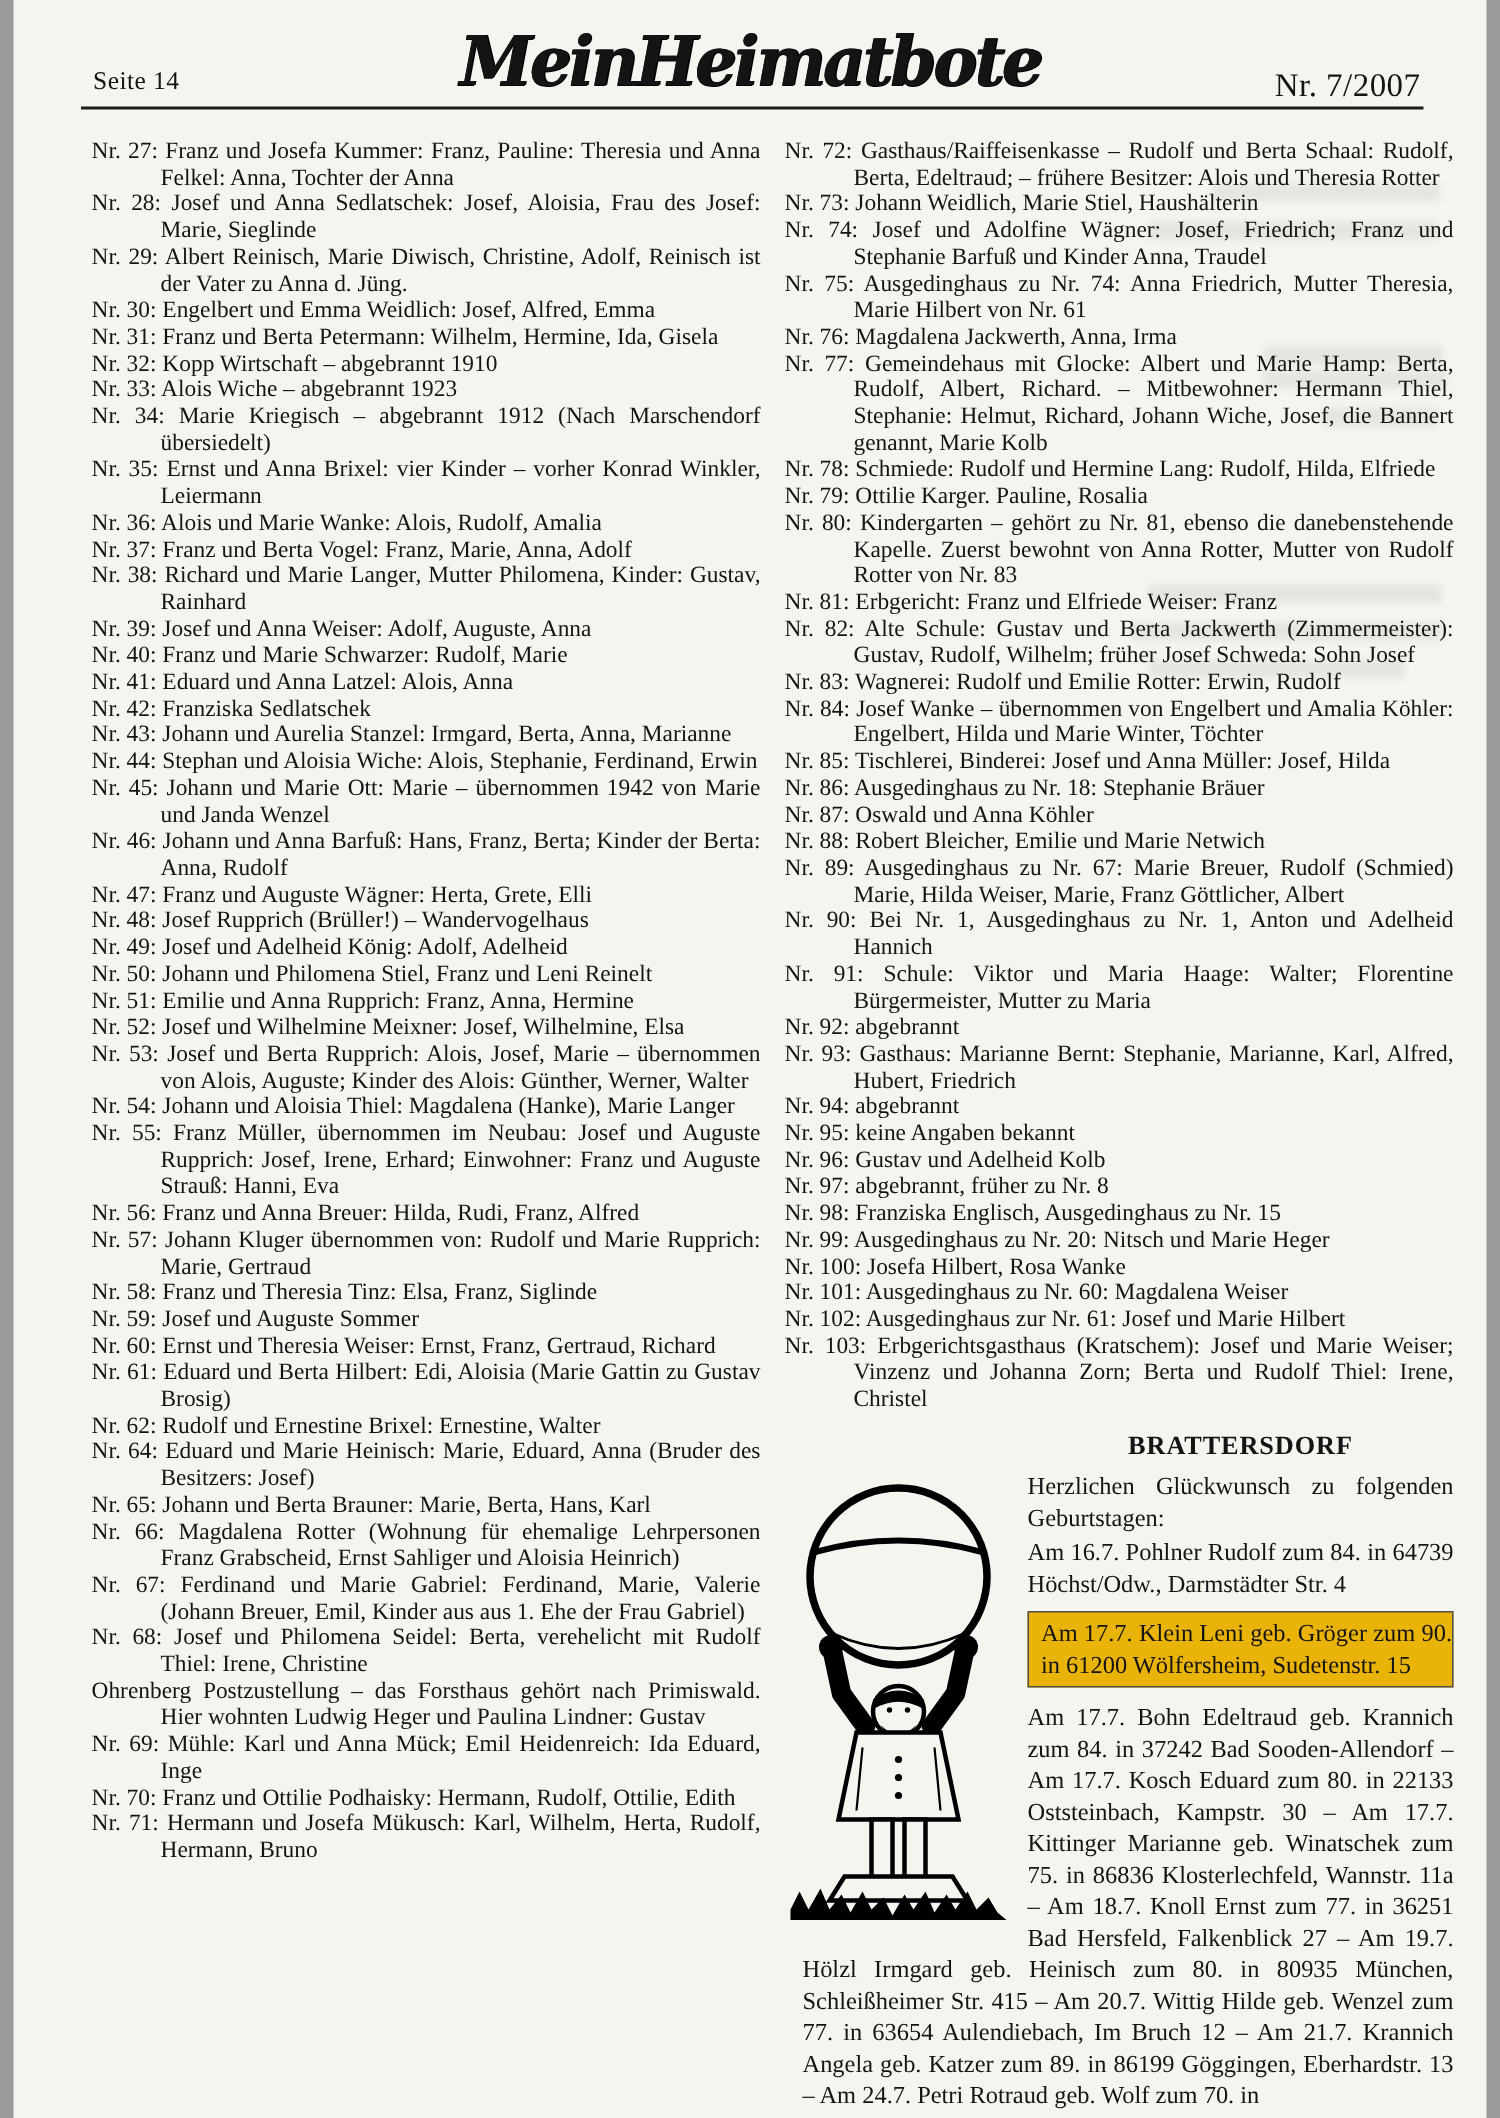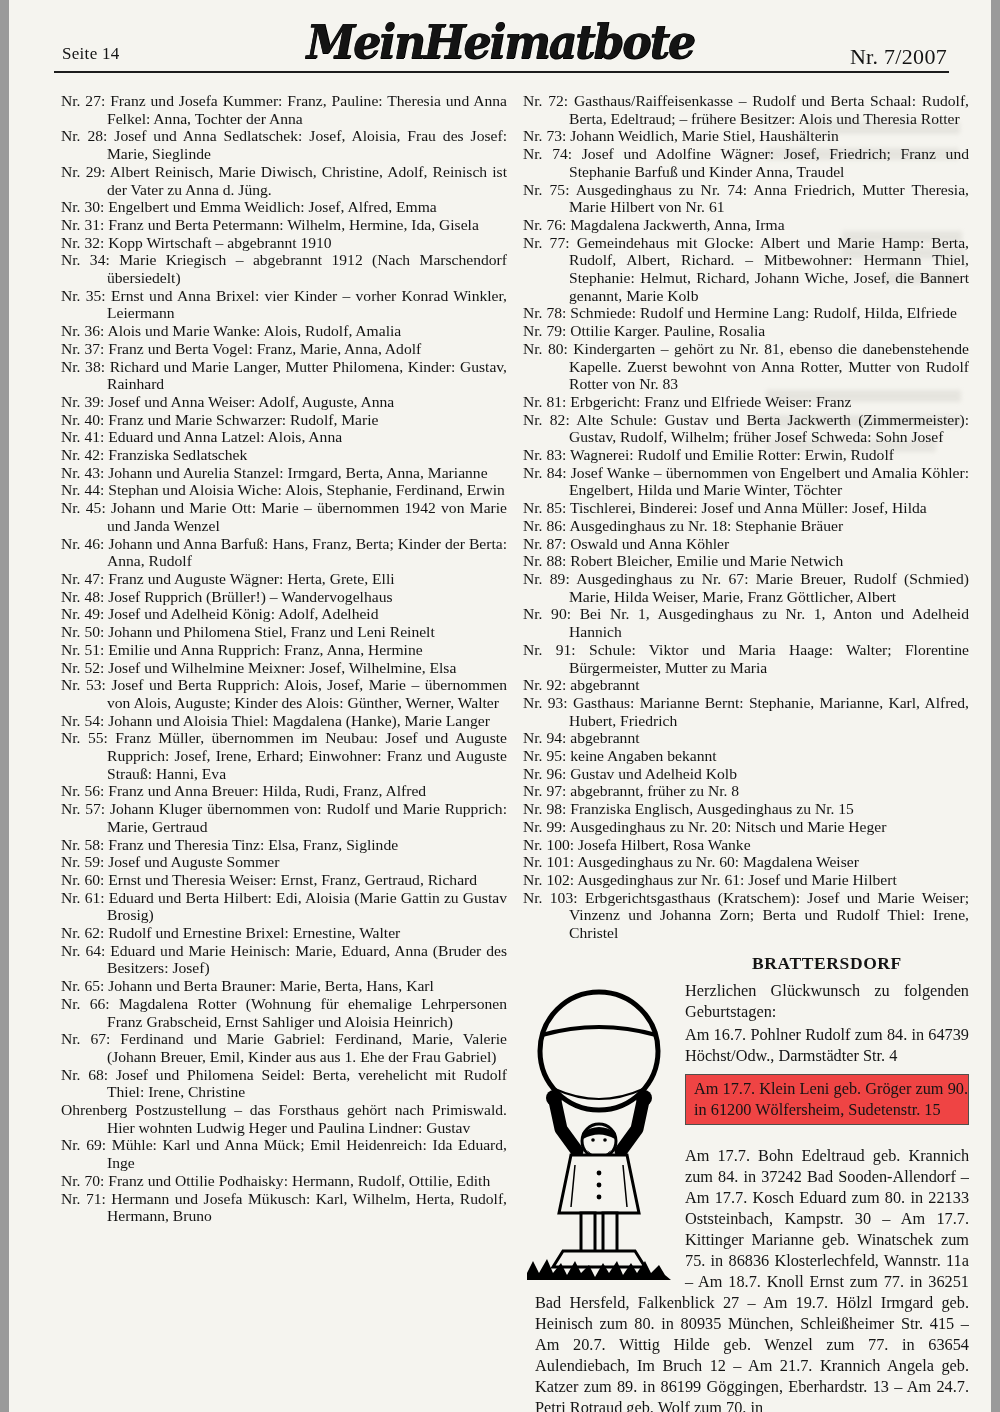--- a/index.html
+++ b/index.html
@@ -23,22 +23,22 @@
   .columns { position:absolute; left:52px; top:92px; width:908px; display:flex; gap:16px; }
   .col { width:446px; font-size:15.6px; line-height:17.7px; text-align:justify; }
   .entry { padding-left:46px; text-indent:-46px; }
   .entry .nr { white-space:nowrap; }
   
   .bsec { margin-top:13px; }
   .bfloat { float:left; width:152px; height:306px; margin:24px 10px 2px 0; }
   .btitle { margin:0 0 8px 0; text-align:center; font-size:17.5px; font-weight:bold; letter-spacing:.6px; }
   .bpara { margin:0 0 2px 12px; font-size:16.3px; line-height:21px; text-align:justify; text-indent:0; }
   .bbox {
-    overflow:hidden; border:1px solid #50504c; background:#ef4444;
-    padding:3px 0 4px 8px; margin:8px 0 20px 0;
+    overflow:hidden; border:1px solid #50504c; background:#eab308;
+    padding:3px 0 4px 8px; margin:8px 0 9px 0;
   }
   .bbox .bpara { margin:0; }
   b { font-weight:normal; }
   
   .artifact { position:absolute; background:#cfcec7; opacity:.4; filter:blur(2px); border-radius:2px; }
 </style>
 </head>
 <body>
 
 <div class="page">
@@ -59,20 +59,21 @@
 
   <div class="columns">
 
     <div class="col">
         <div class="entry"><span class="nr">Nr. 27:</span> <span>Franz und Josefa Kummer: Franz, Pauline: Theresia und Anna Felkel: Anna, Tochter der Anna</span></div>
         <div class="entry"><span class="nr">Nr. 28:</span> <span>Josef und Anna Sedlatschek: Josef, Aloisia, Frau des Josef: Marie, Sieglinde</span></div>
         <div class="entry"><span class="nr">Nr. 29:</span> <span>Albert Reinisch, Marie Diwisch, Christine, Adolf, Reinisch ist der Vater zu Anna d. Jüng.</span></div>
         <div class="entry"><span class="nr">Nr. 30:</span> <span>Engelbert und Emma Weidlich: Josef, Alfred, Emma</span></div>
         <div class="entry"><span class="nr">Nr. 31:</span> <span>Franz und Berta Petermann: Wilhelm, Hermine, Ida, Gisela</span></div>
         <div class="entry"><span class="nr">Nr. 32:</span> <span>Kopp Wirtschaft – abgebrannt 1910</span></div>
+        <div class="entry"><span class="nr">Nr. 33:</span> <span>Alois Wiche – abgebrannt 1923</span></div>
         <div class="entry"><span class="nr">Nr. 34:</span> <span>Marie Kriegisch – abgebrannt 1912 (Nach Marschendorf übersiedelt)</span></div>
         <div class="entry"><span class="nr">Nr. 35:</span> <span>Ernst und Anna Brixel: vier Kinder – vorher Konrad Winkler, Leiermann</span></div>
         <div class="entry"><span class="nr">Nr. 36:</span> <span>Alois und Marie Wanke: Alois, Rudolf, Amalia</span></div>
         <div class="entry"><span class="nr">Nr. 37:</span> <span>Franz und Berta Vogel: Franz, Marie, Anna, Adolf</span></div>
         <div class="entry"><span class="nr">Nr. 38:</span> <span>Richard und Marie Langer, Mutter Philomena, Kinder: Gustav, Rainhard</span></div>
         <div class="entry"><span class="nr">Nr. 39:</span> <span>Josef und Anna Weiser: Adolf, Auguste, Anna</span></div>
         <div class="entry"><span class="nr">Nr. 40:</span> <span>Franz und Marie Schwarzer: Rudolf, Marie</span></div>
         <div class="entry"><span class="nr">Nr. 41:</span> <span>Eduard und Anna Latzel: Alois, Anna</span></div>
         <div class="entry"><span class="nr">Nr. 42:</span> <span>Franziska Sedlatschek</span></div>
         <div class="entry"><span class="nr">Nr. 43:</span> <span>Johann und Aurelia Stanzel: Irmgard, Berta, Anna, Marianne</span></div>

